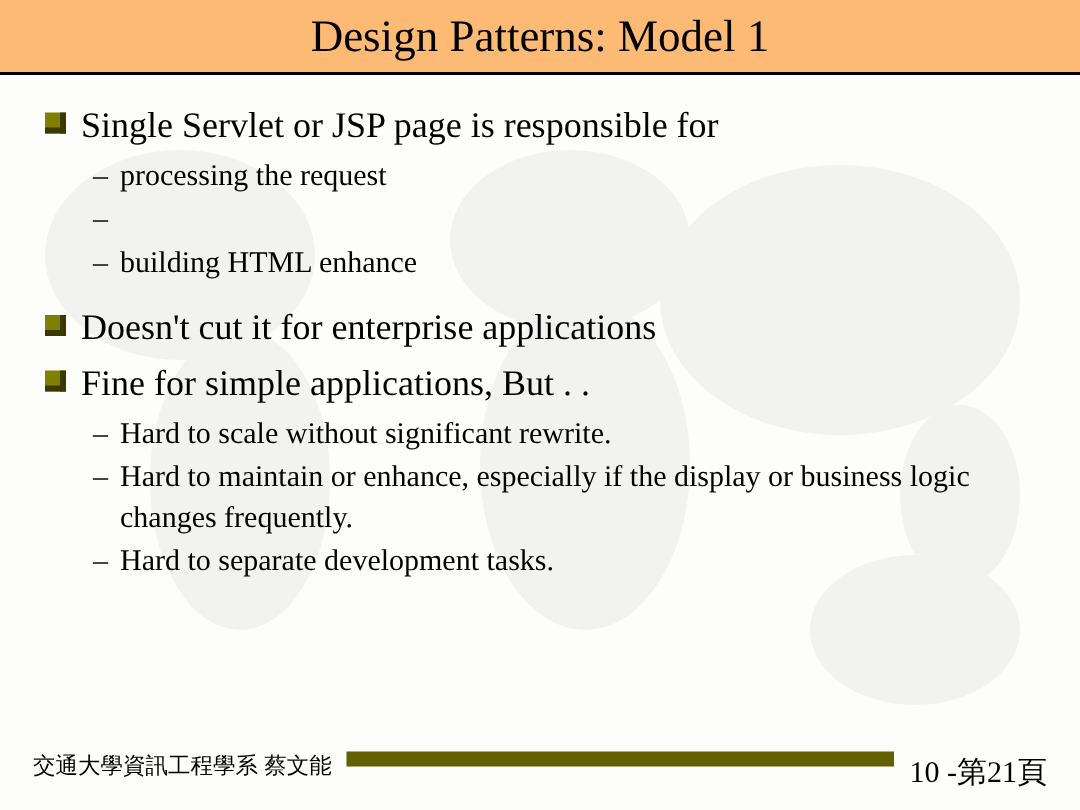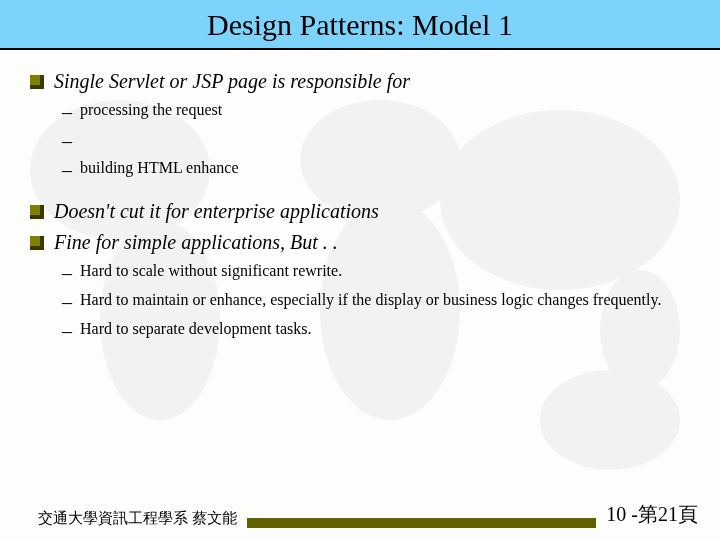--- a/index.html
+++ b/index.html
@@ -12,21 +12,21 @@
     overflow: hidden;
   }
   .bg-map {
     position: absolute;
     inset: 0;
     opacity: 0.08;
     pointer-events: none;
     z-index: 0;
   }
   .title-band {
-    background: #7dd3fc;
+    background: #fdba74;
     border-bottom: 2px solid #000;
     padding: 8px 0 6px;
     text-align: center;
     position: relative;
     z-index: 1;
   }
   .title-band h1 {
     font-size: 30px;
     font-weight: normal;
     color: #000;
@@ -46,50 +46,49 @@
     width: 14px;
     height: 14px;
     background: #808000;
     border-right: 4px solid #3a3a00;
     border-bottom: 4px solid #3a3a00;
     margin-top: 7px;
     margin-right: 10px;
     flex-shrink: 0;
   }
   .top-item .text {
-    font-size: 20px;
+    font-size: 24px;
     line-height: 1.35;
-    font-style: italic;
   }
   .sub-list {
     margin: 4px 0 14px 32px;
   }
   .sub-item {
     display: flex;
     align-items: flex-start;
     margin-bottom: 2px;
   }
   .sub-item .dash {
     font-size: 20px;
     margin-right: 8px;
     line-height: 1.35;
     flex-shrink: 0;
   }
   .sub-item .text {
-    font-size: 16px;
+    font-size: 20px;
     line-height: 1.35;
   }
   .footer {
     position: absolute;
     bottom: 12px;
-    left: 16px;
+    left: 0;
     right: 0;
     padding: 0 22px;
     display: flex;
-    align-items: flex-end;
+    align-items: flex-start;
     z-index: 1;
   }
   .footer-left {
     font-size: 15px;
     font-family: "Microsoft JhengHei", "PMingLiU", sans-serif;
     white-space: nowrap;
   }
   .footer-bar {
     flex: 1;
     height: 10px;

